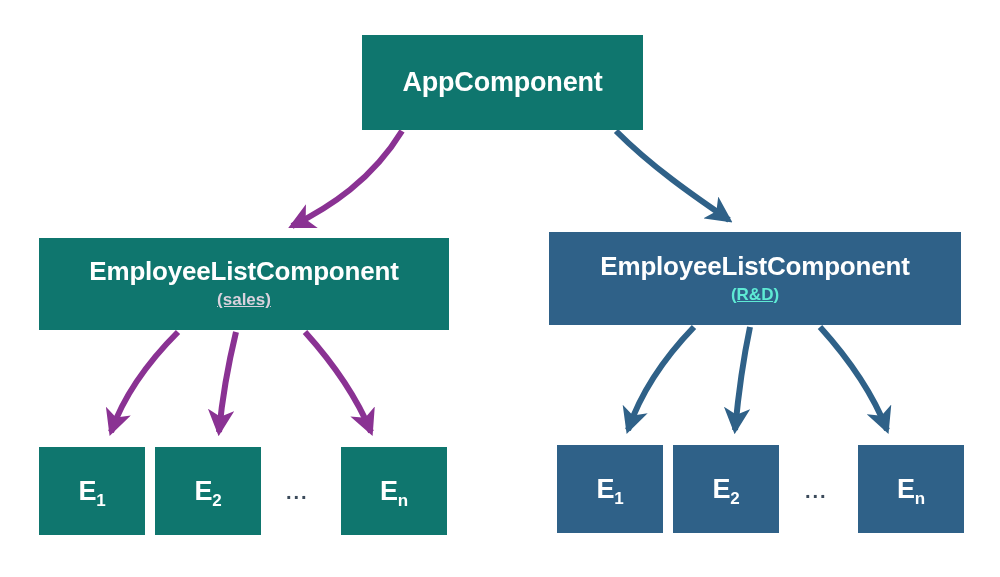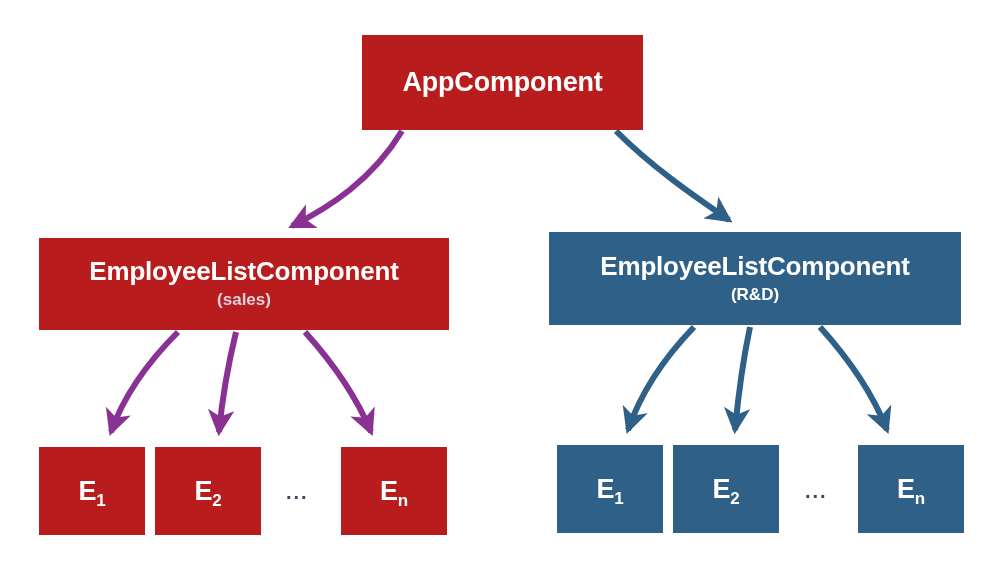--- a/index.html
+++ b/index.html
@@ -42,23 +42,24 @@
     letter-spacing: -0.2px;
     line-height: 1.05;
     white-space: nowrap;
   }
   .node-sub {
     font-weight: bold;
     color: #d9d2dd;
     line-height: 1.1;
     margin-top: 6px;
     white-space: nowrap;
+    text-decoration: underline;
   }
   .node.blue .node-sub {
-    color: #ffffff;
+    color: #5eead4;
   }
   
   #node-root {
     left: 362px;
     top: 35px;
     width: 281px;
     height: 95px;
   }
   #node-root .node-title { font-size: 27px; }
 
@@ -93,21 +94,21 @@
 
   .ellipsis {
     position: absolute;
     color: #3b4a5a;
     font-size: 20px;
     font-weight: bold;
     letter-spacing: 2px;
     line-height: 1;
   }
 
-  .purple { background: #b91c1c; }
+  .purple { background: #0f766e; }
   .blue   { background: #2f6188; }
 </style>
 </head>
 <body>
 
 <div id="canvas">
 
   <svg id="edges" viewBox="0 0 1000 577" width="1000" height="577" xmlns="http://www.w3.org/2000/svg">
     <defs>
       <marker id="arrow-purple" viewBox="0 0 10 10" refX="8.4" refY="5" markerWidth="4.4" markerHeight="4.4" orient="auto-start-reverse">

